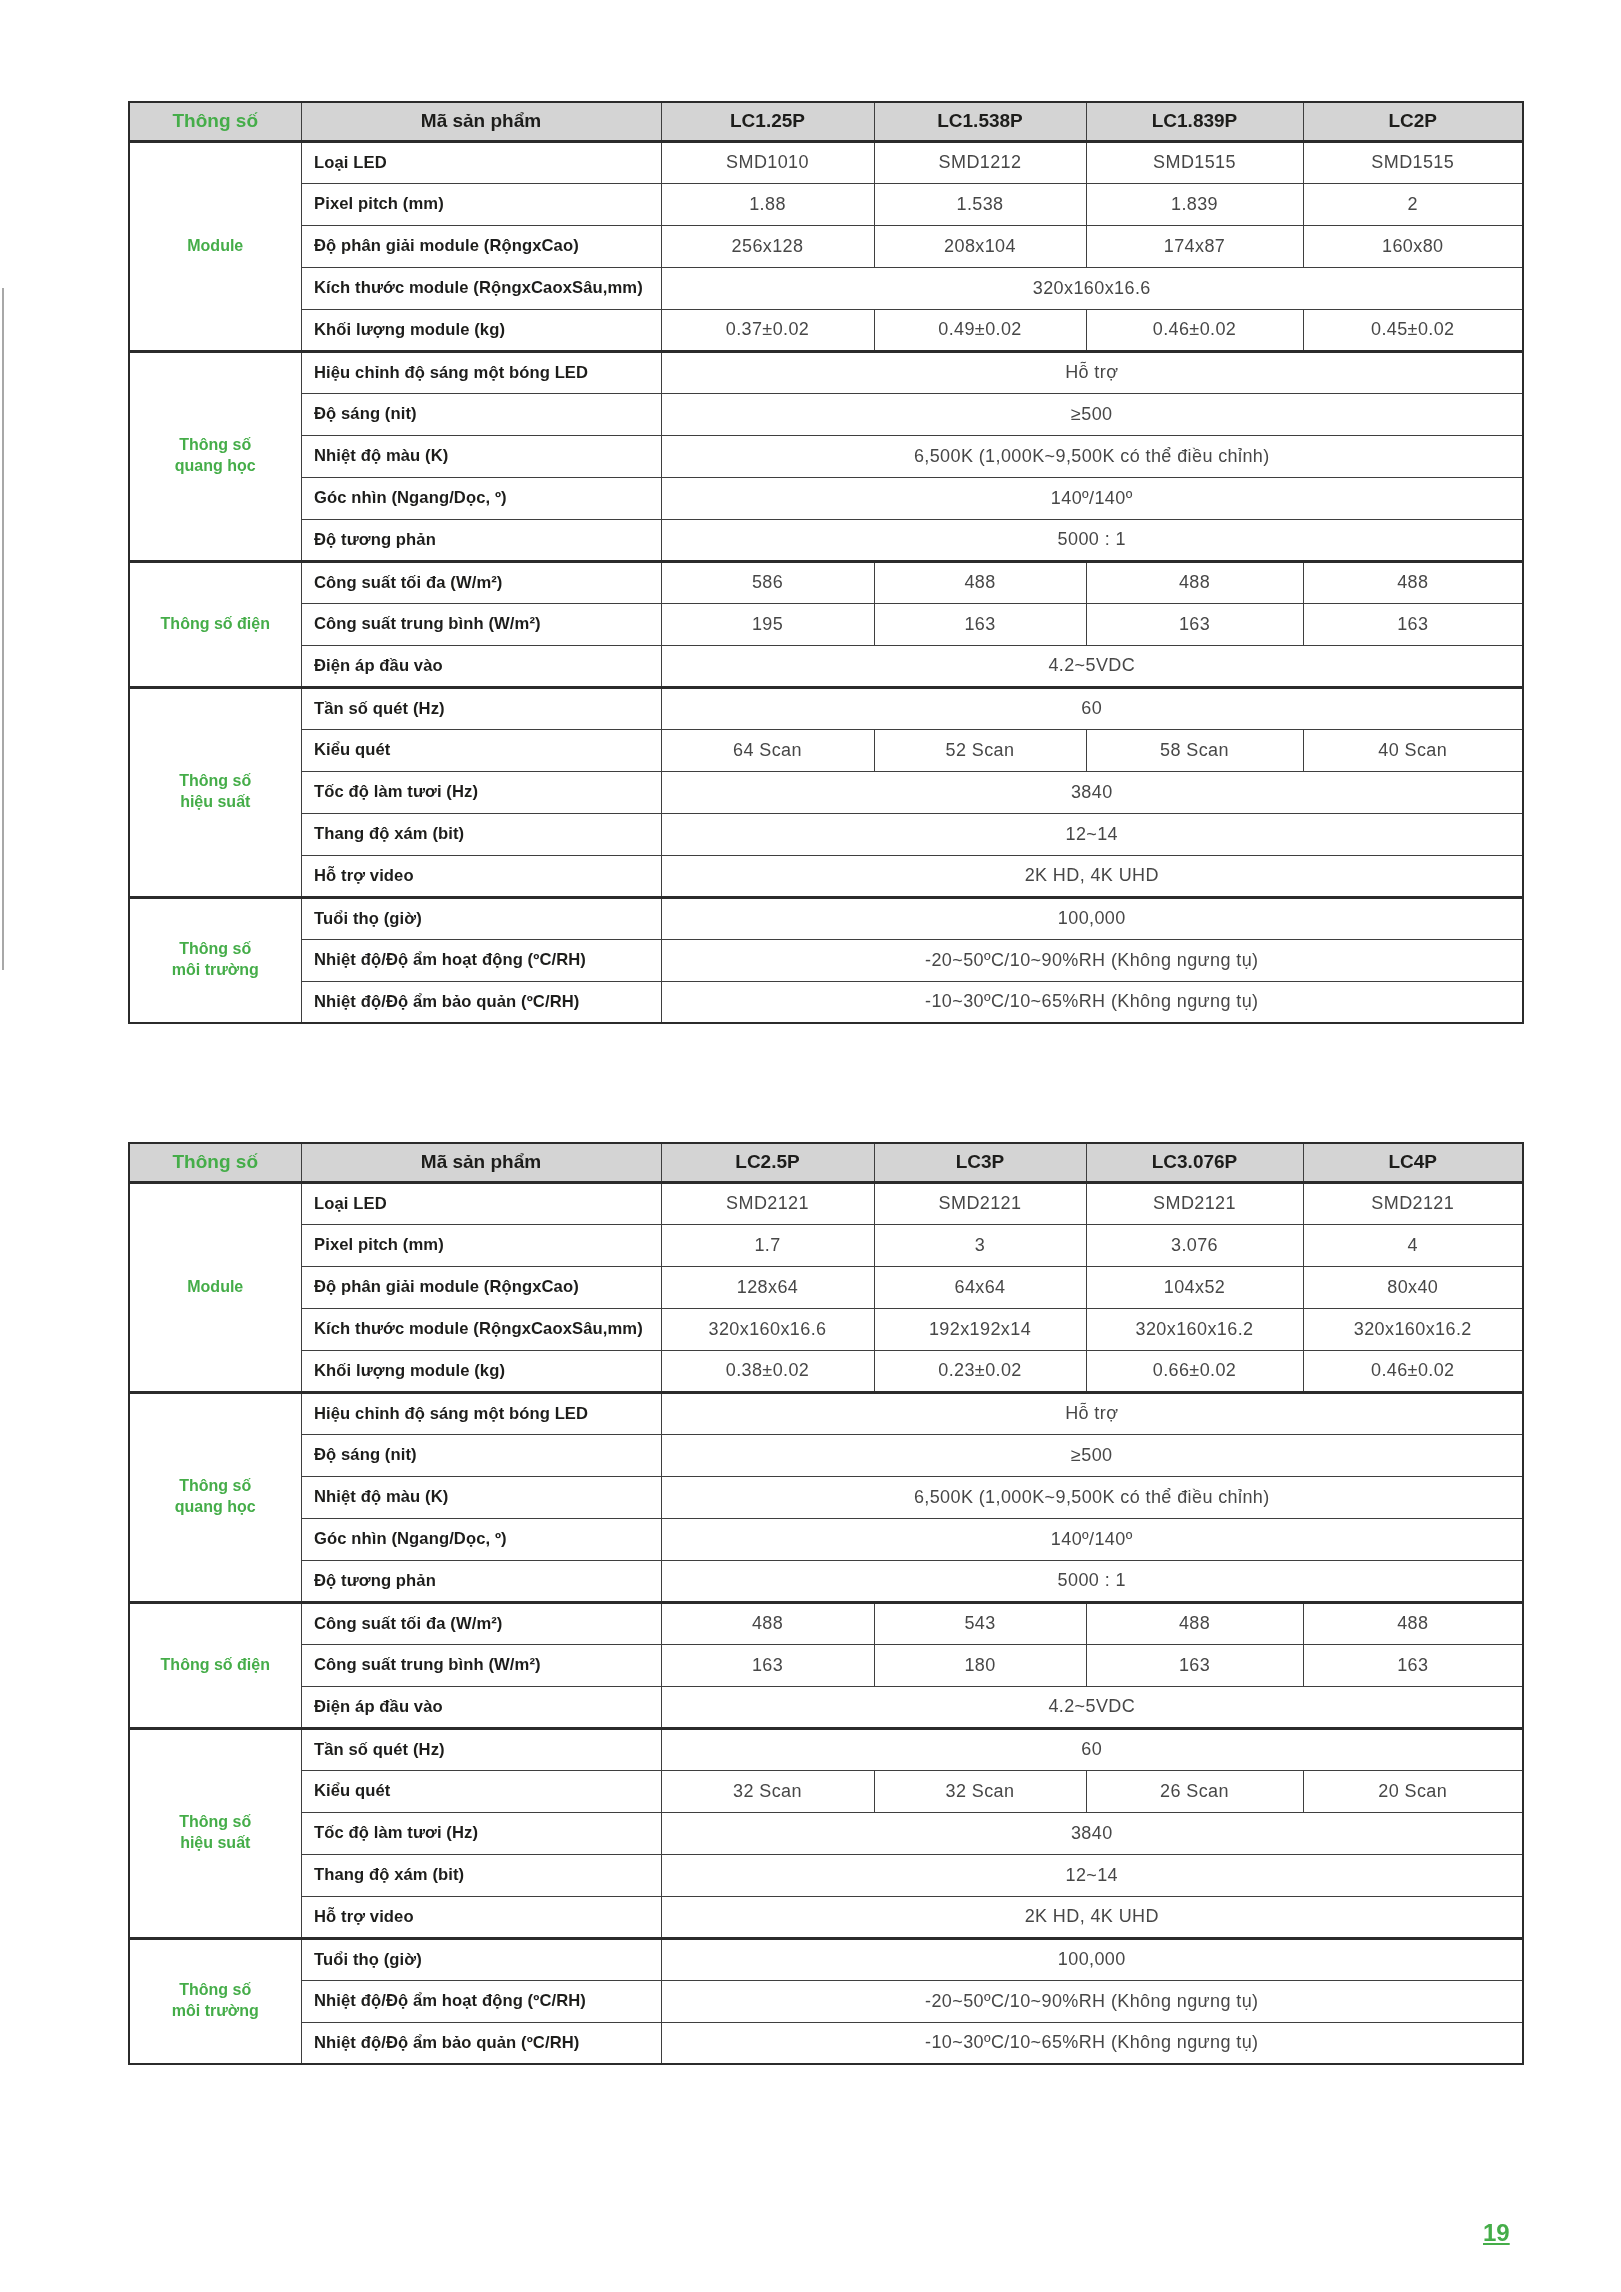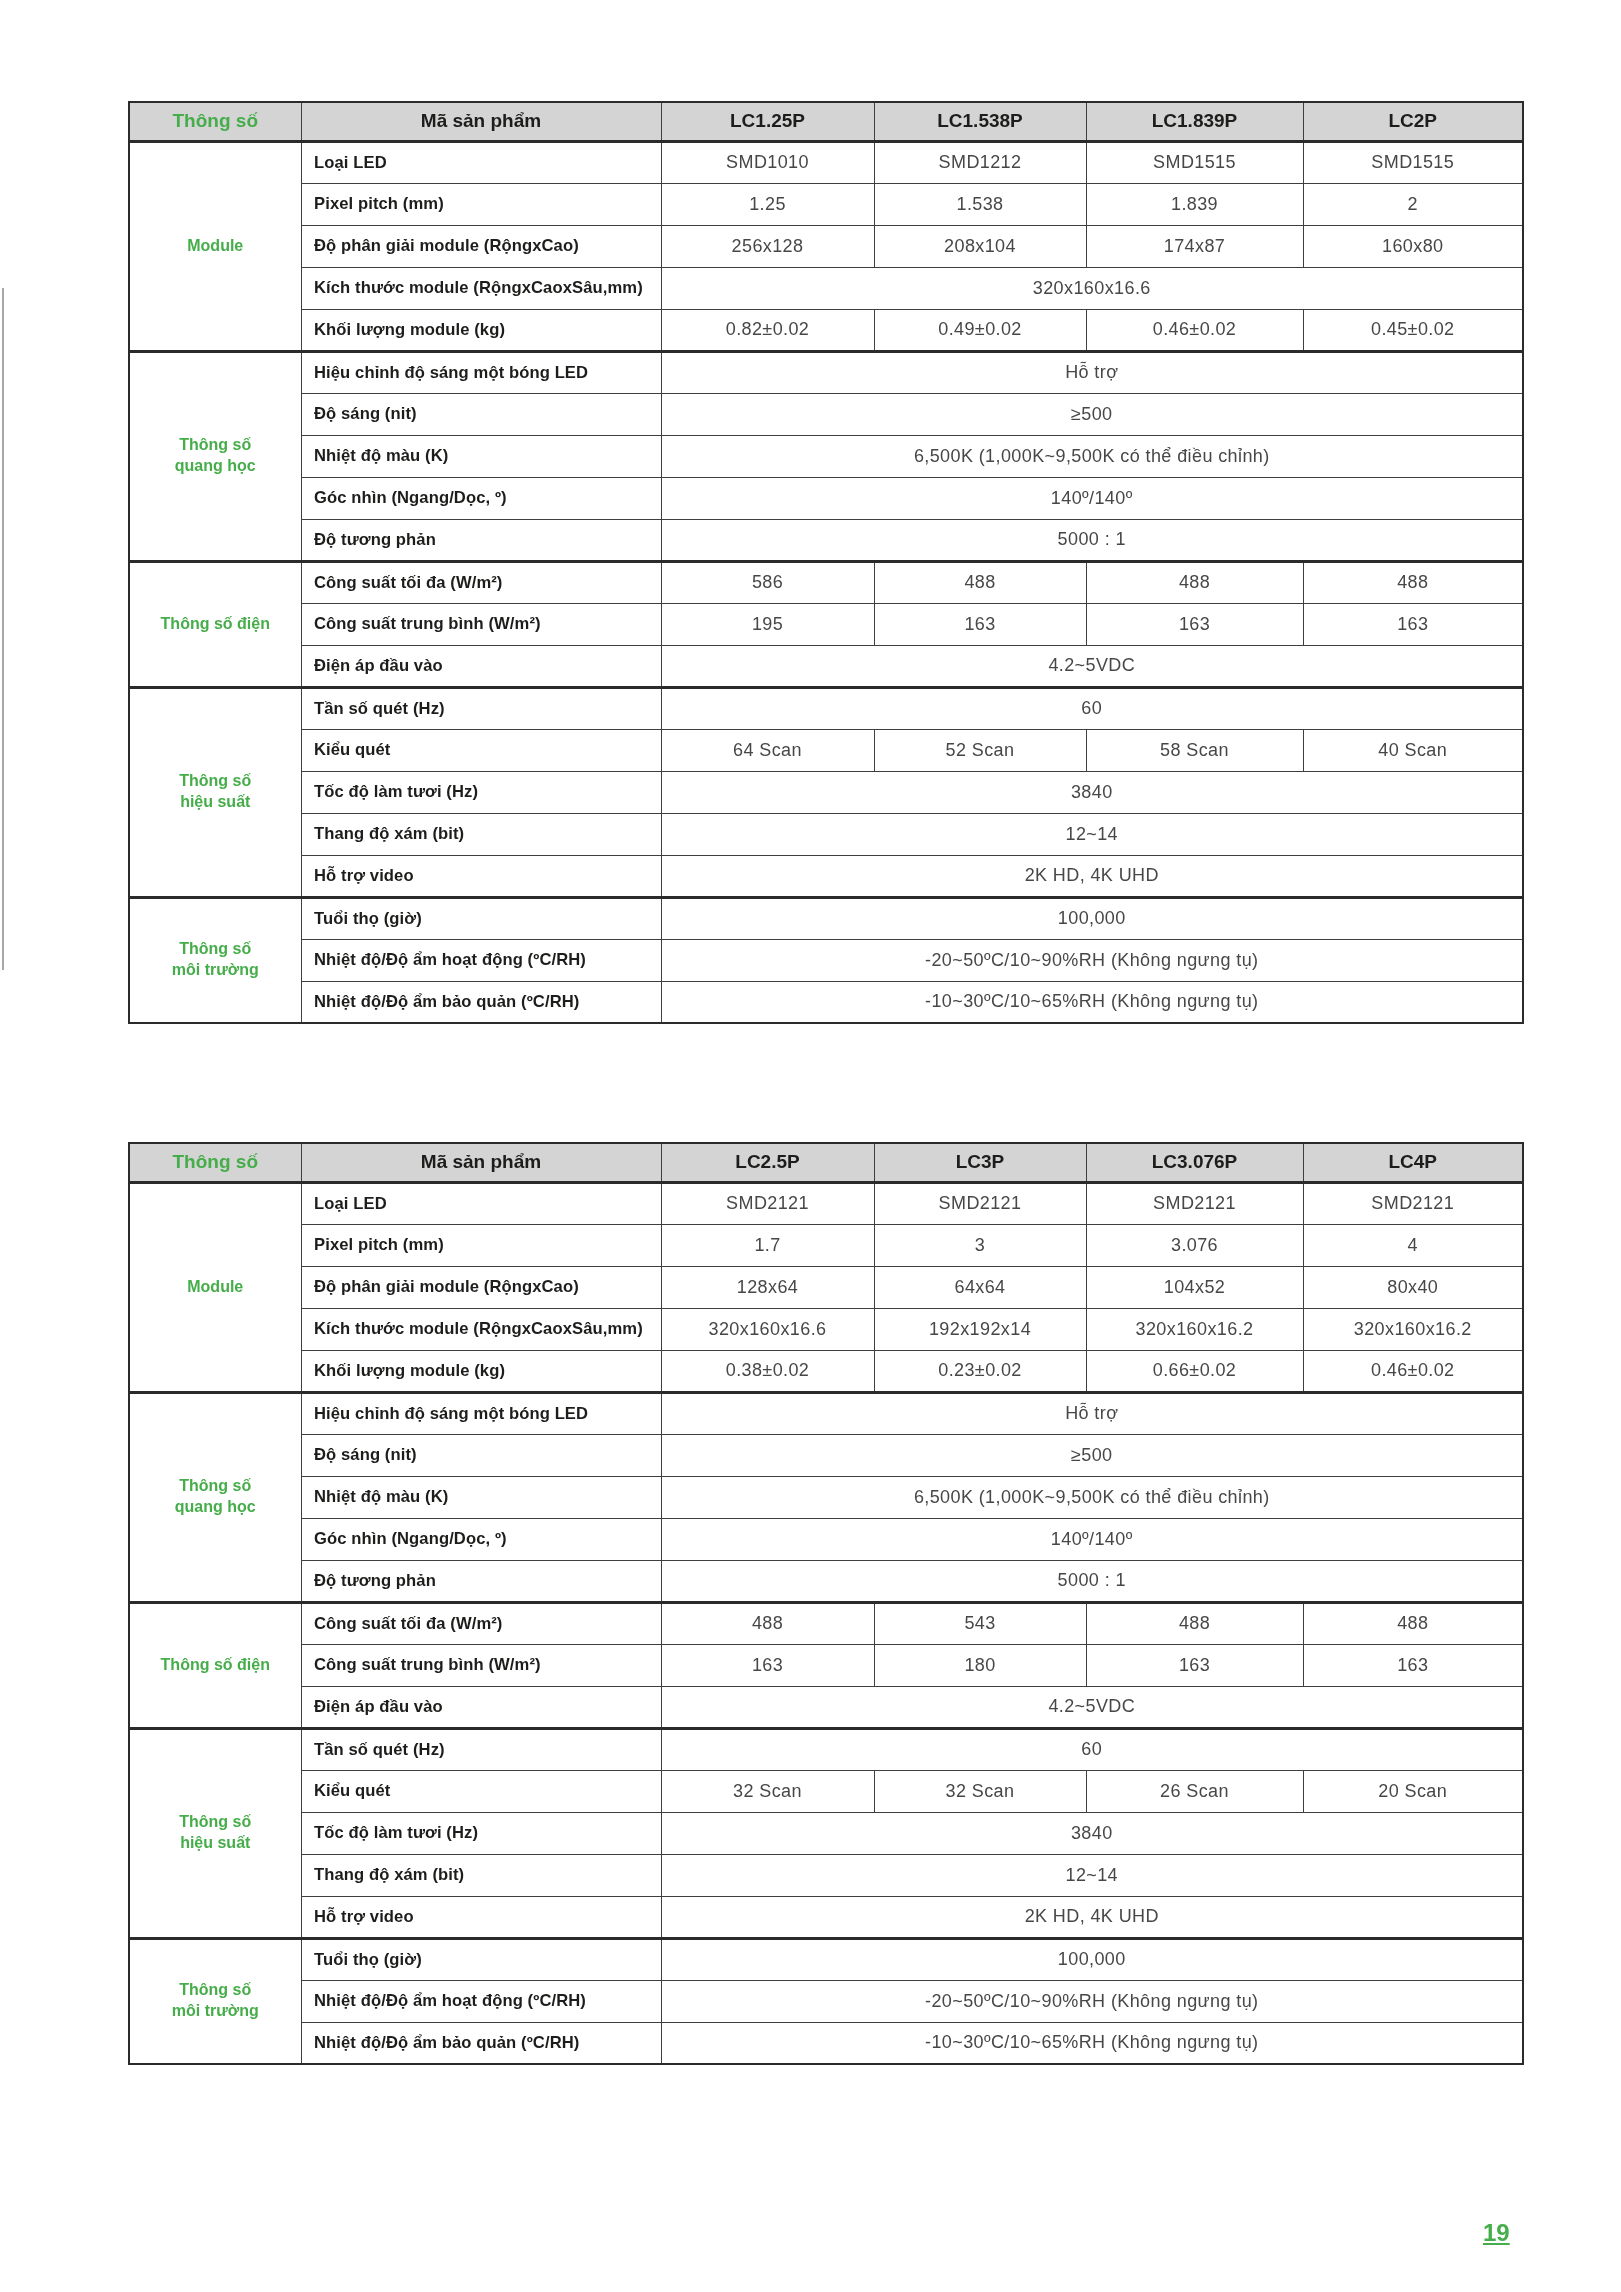--- a/index.html
+++ b/index.html
@@ -83,39 +83,39 @@
         <tr class="section-start">
           <td class="group-cell" rowspan="5">Module</td>
           <td class="label-cell">Loại LED</td>
           <td class="value-cell">SMD1010</td>
           <td class="value-cell">SMD1212</td>
           <td class="value-cell">SMD1515</td>
           <td class="value-cell">SMD1515</td>
         </tr>
         <tr>
           <td class="label-cell">Pixel pitch (mm)</td>
-          <td class="value-cell">1.25</td>
+          <td class="value-cell">1.88</td>
           <td class="value-cell">1.538</td>
           <td class="value-cell">1.839</td>
           <td class="value-cell">2</td>
         </tr>
         <tr>
           <td class="label-cell">Độ phân giải module (RộngxCao)</td>
           <td class="value-cell">256x128</td>
           <td class="value-cell">208x104</td>
           <td class="value-cell">174x87</td>
           <td class="value-cell">160x80</td>
         </tr>
         <tr>
           <td class="label-cell">Kích thước module (RộngxCaoxSâu,mm)</td>
           <td class="value-cell" colspan="4">320x160x16.6</td>
         </tr>
         <tr>
           <td class="label-cell">Khối lượng module (kg)</td>
-          <td class="value-cell">0.82±0.02</td>
+          <td class="value-cell">0.37±0.02</td>
           <td class="value-cell">0.49±0.02</td>
           <td class="value-cell">0.46±0.02</td>
           <td class="value-cell">0.45±0.02</td>
         </tr>
         <tr class="section-start">
           <td class="group-cell" rowspan="5">Thông số
 quang học</td>
           <td class="label-cell">Hiệu chỉnh độ sáng một bóng LED</td>
           <td class="value-cell" colspan="4">Hỗ trợ</td>
         </tr>

